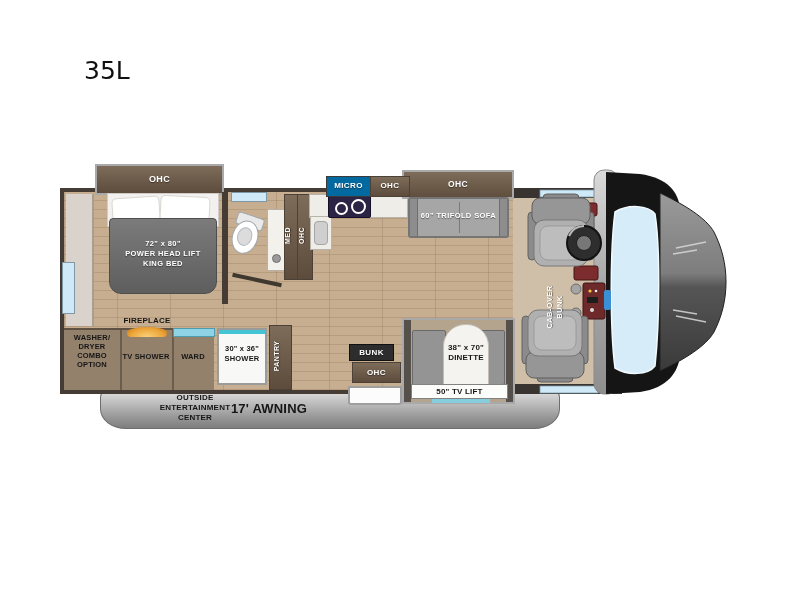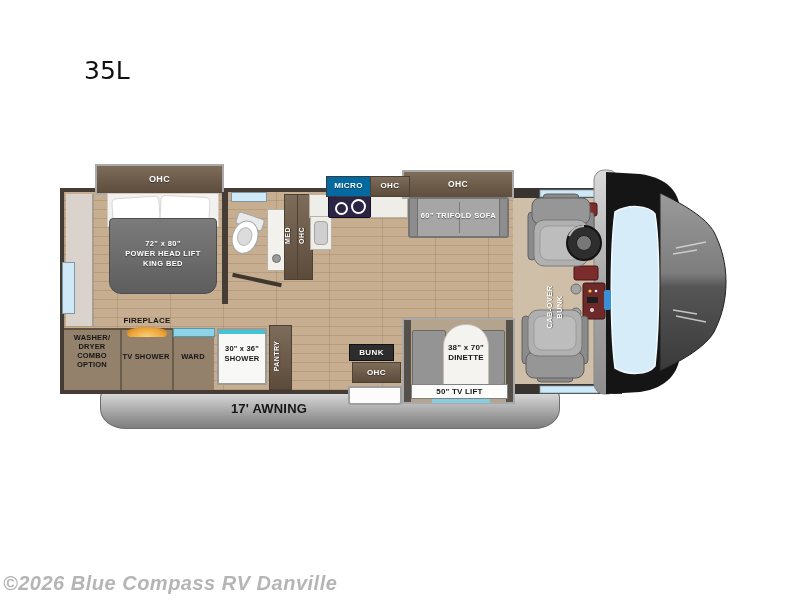--- a/index.html
+++ b/index.html
@@ -63,23 +63,25 @@
   .tvbar{position:absolute;left:7px;top:64px;width:95px;height:13px;background:#fcfcfb;
          border:1px solid #828282;}
   .svg-cab{left:505px;top:160px;width:247px;height:247px;z-index:3;}
 </style>
 </head>
 <body>
 
 <div class="stage">
 
   <div class="abs title">35L</div>
-  <div class="abs copyright">©2026 Blue Compass RV Danville</div>
 
   <div class="abs awning">
+    <div class="abs blbl pre" style="left:38px;top:3px;width:112px;font-size:8px;line-height:1.25;">OUTSIDE
+ENTERTAINMENT
+CENTER</div>
     <div class="abs blbl" style="left:126px;top:11px;width:84px;font-size:13px;">17' AWNING</div>
   </div>
 
   <div class="abs body-main"></div>
   <div class="abs closet"></div>
   <div class="abs window" style="left:62px;top:262px;width:11px;height:50px;"></div>
 
   <svg class="abs svg-cab" viewBox="505 160 247 247">
     <defs>
       <linearGradient id="gSilver" x1="0" y1="0" x2="0" y2="1">

